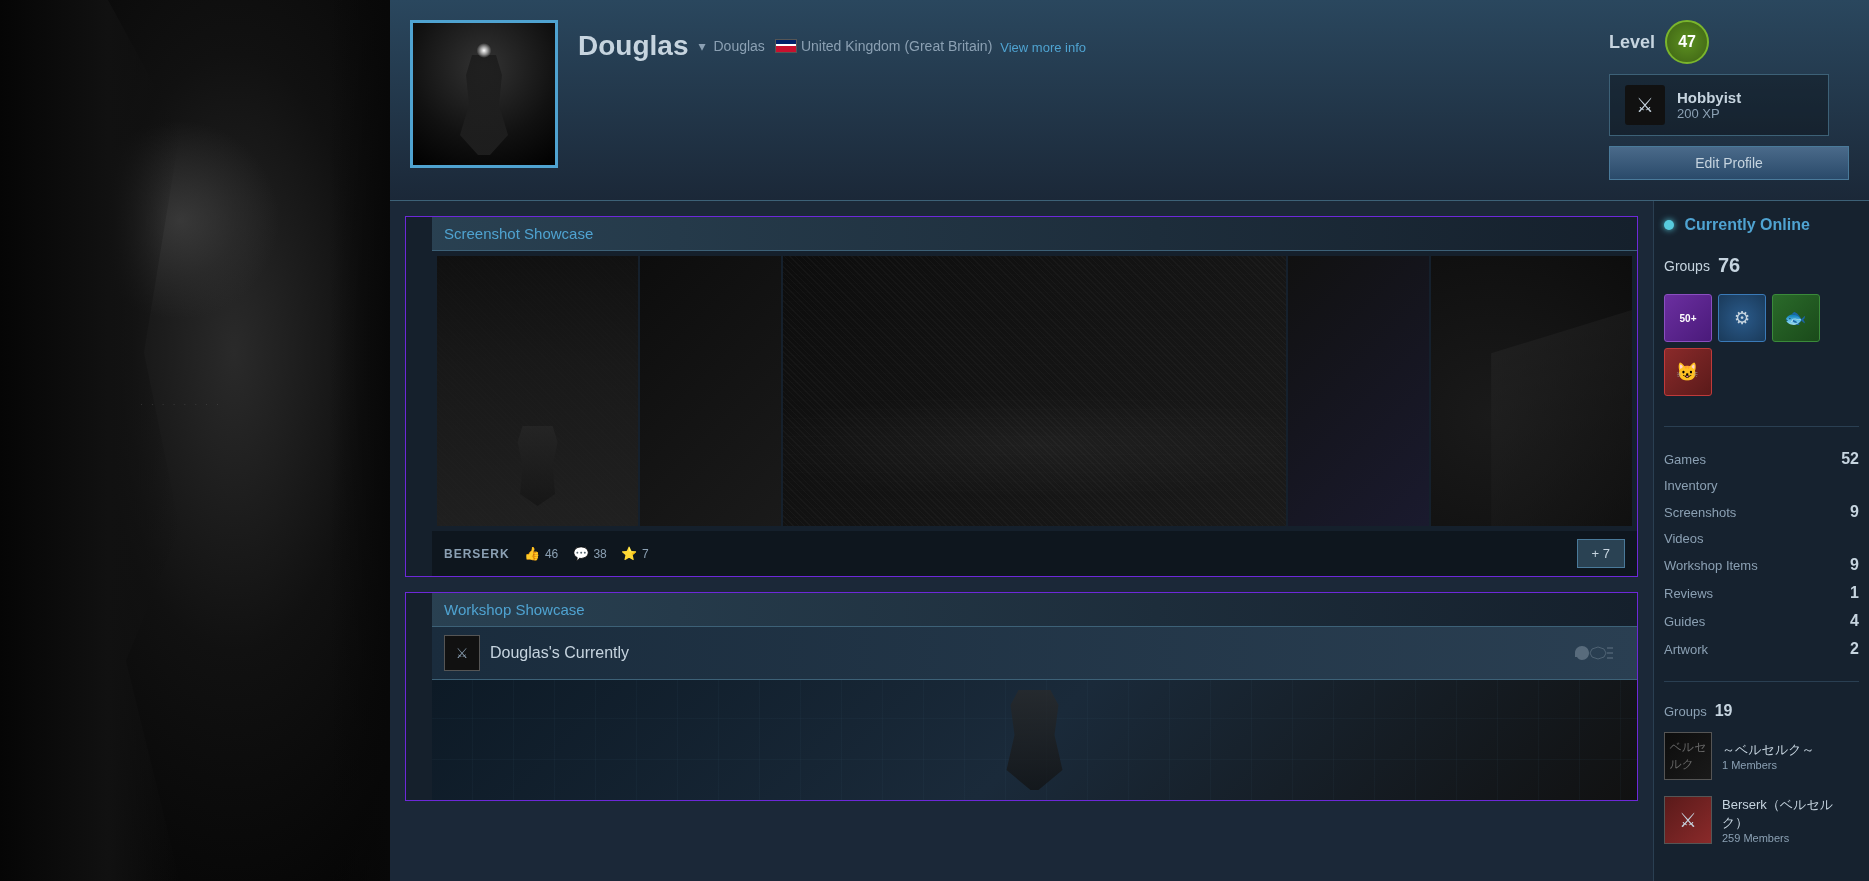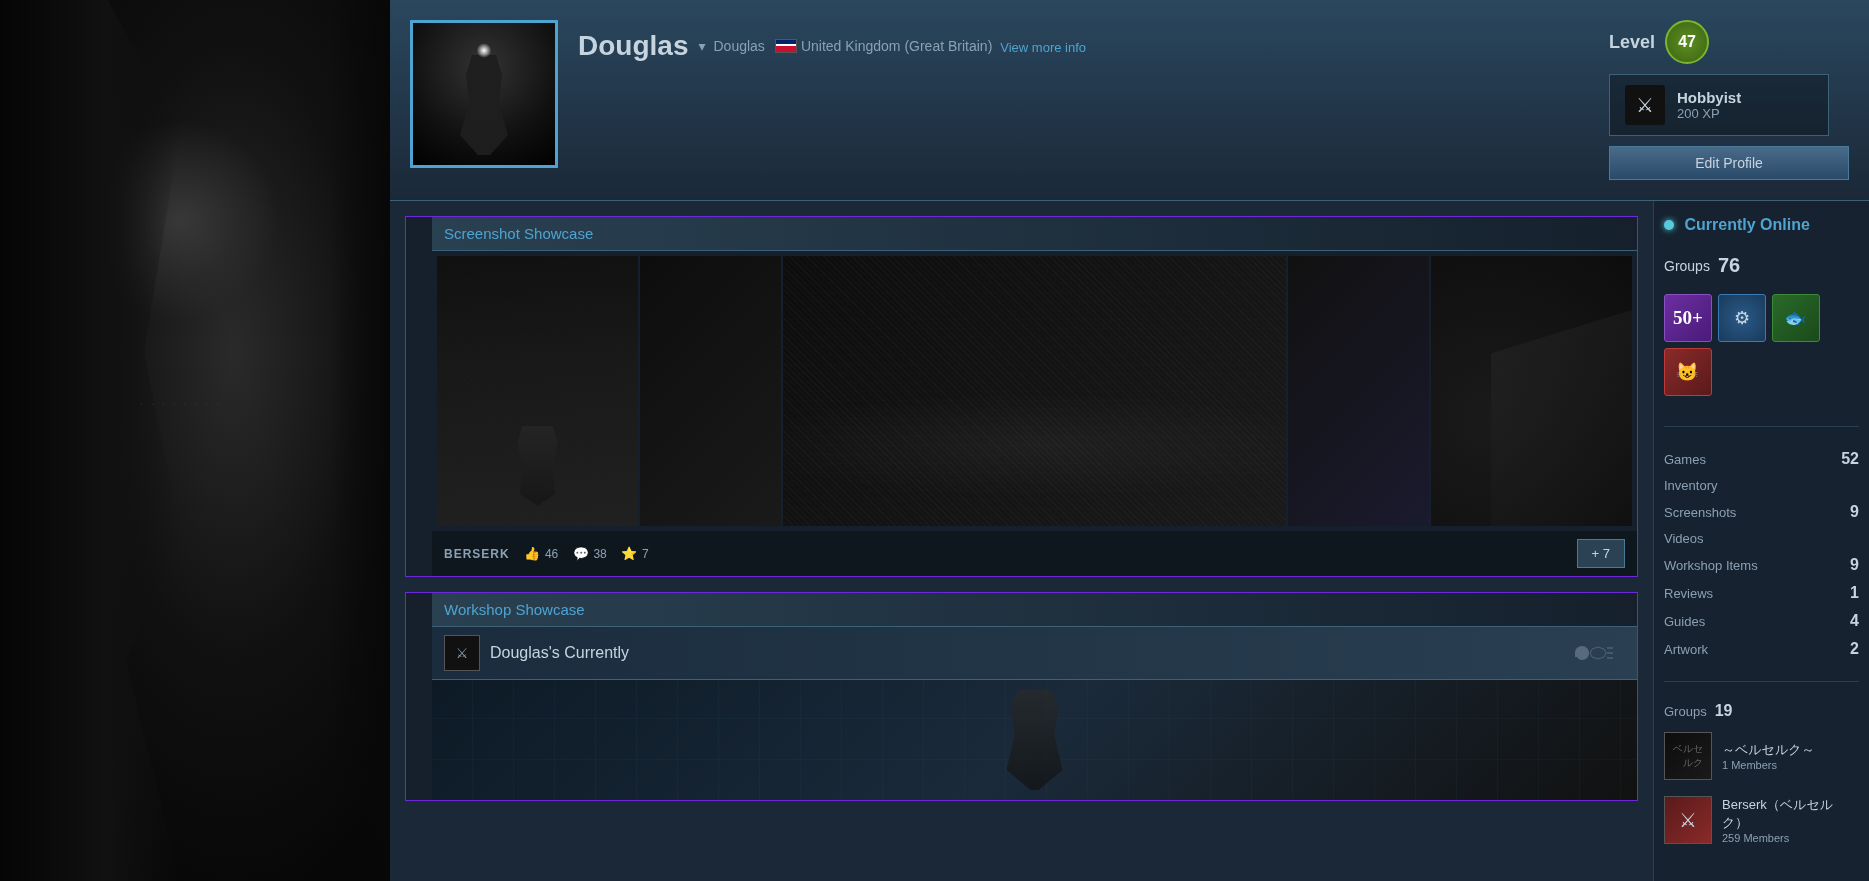--- a/index.html
+++ b/index.html
@@ -495,23 +495,22 @@
       align-items: center;
       justify-content: center;
       font-size: 11px;
       cursor: pointer;
       overflow: hidden;
     }
     .badge-50plus {
       background: linear-gradient(135deg, #6b2fa0 0%, #4a1a7a 100%);
       border: 1px solid #8a4fc0;
       color: #fff;
-      font-size: 19px;
-      font-weight: bold;
-      font-family: Liberation Serif, serif;
+      font-size: 10px;
+      font-weight: bold;
     }
     .badge-gear {
       background: radial-gradient(circle, #2a5a8a 0%, #1a3a5a 100%);
       border: 1px solid #3a7ab8;
       font-size: 18px;
     }
     .badge-green {
       background: linear-gradient(135deg, #2a6a2a 0%, #1a4a1a 100%);
       border: 1px solid #3a8a3a;
       font-size: 18px;
@@ -830,21 +829,21 @@
       <div class="divider"></div>
 
       <div class="groups-section">
         <div class="groups-header">
           <span class="groups-label">Groups</span>
           <span class="groups-count">19</span>
         </div>
         <div class="group-item">
           <div class="group-avatar">
             <div class="group-avatar-art group-avatar-berserk">
-              <div style="font-size:10px;color:#666;text-align:right;font-family:Liberation Mono, monospace;">ベルセ<br>ルク</div>
+              <div style="font-size:12px;color:#666;text-align:left;font-family:Liberation Mono, monospace;">ベルセ<br>ルク</div>
             </div>
           </div>
           <div class="group-info">
             <span class="group-name">～ベルセルク～</span>
             <span class="group-members">1 Members</span>
           </div>
         </div>
         <div class="group-item">
           <div class="group-avatar">
             <div class="group-avatar-art group-avatar-red">⚔</div>

